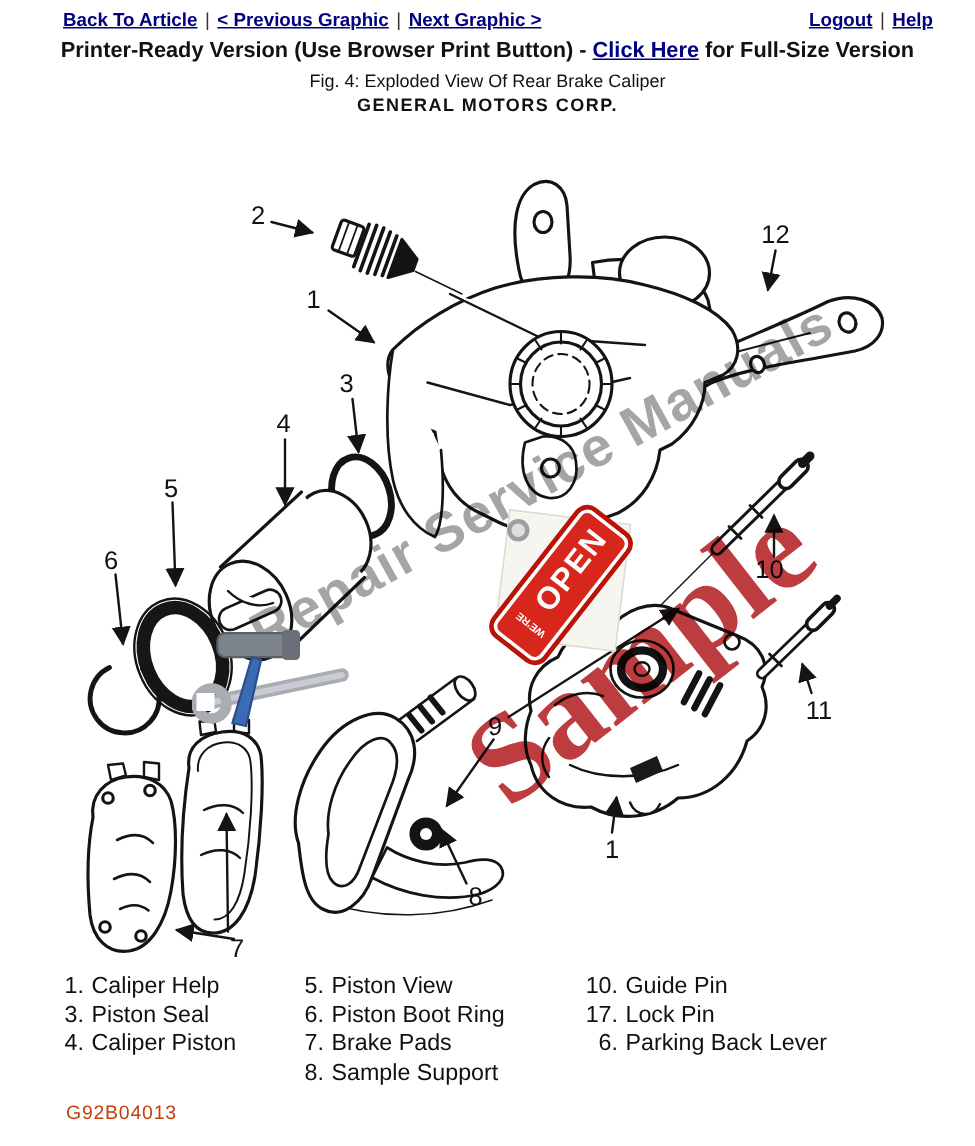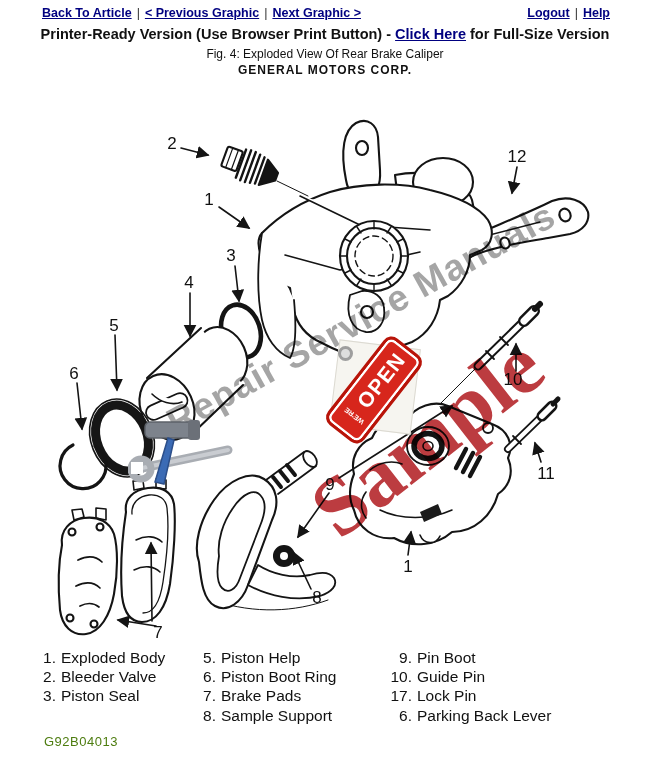--- a/index.html
+++ b/index.html
@@ -5,21 +5,21 @@
   html,body{margin:0;padding:0;}
   body{
     width:650px;height:764px;position:relative;background:#ffffff;
     font-family:"Liberation Sans","DejaVu Sans",sans-serif;color:#000;
     overflow:hidden;
   }
   
   .navbar{position:absolute;left:30px;right:28px;top:6px;height:16px;
     font-size:12.5px;font-weight:bold;}
   .nav-left{position:absolute;left:0;top:0;white-space:nowrap;margin-left:12px;}
-  .nav-right{position:absolute;right:12px;top:0;white-space:nowrap;}
+  .nav-right{position:absolute;right:0;top:0;white-space:nowrap;}
   a.navlink{color:#000080;text-decoration:underline;cursor:pointer;}
   .pipe{color:#333;font-weight:normal;padding:0 5px;}
   .printer-line{position:absolute;left:0;top:26px;width:650px;text-align:center;
     font-size:14.5px;font-weight:bold;color:#111;}
   .fig-caption{position:absolute;left:0;top:47px;width:650px;text-align:center;
     font-size:12px;font-weight:normal;color:#111;}
   .company-line{position:absolute;left:0;top:63px;width:650px;text-align:center;
     font-size:12px;font-weight:bold;letter-spacing:1px;color:#111;}
   
   .diagram{position:absolute;left:0;top:0;width:650px;height:764px;}
@@ -54,21 +54,21 @@
   
   .tool-icon{position:absolute;left:128px;top:412px;pointer-events:none;}
   
   .parts{position:absolute;top:648px;font-size:15.5px;line-height:19.2px;color:#111;}
   .parts .row{white-space:nowrap;}
   .parts .pn{display:inline-block;text-align:right;}
   .col1{left:36px;} .col1 .pn{width:20px;}
   .col2{left:196px;} .col2 .pn{width:20px;}
   .col3{left:384px;} .col3 .pn{width:28px;}
   .parts .nm{padding-left:5px;}
-  .footer-code{position:absolute;left:44px;top:734px;font-size:13px;letter-spacing:.5px;color:#4d7c0f;}
+  .footer-code{position:absolute;left:44px;top:734px;font-size:13px;letter-spacing:.5px;color:#c2410c;}
 </style>
 </head>
 <body>
 
 <div class="navbar">
   <div class="nav-left">
     <a class="navlink">Back To Article</a><span class="pipe">|</span><a class="navlink">&lt; Previous Graphic</a><span class="pipe">|</span><a class="navlink">Next Graphic &gt;</a>
   </div>
   <div class="nav-right">
     <a class="navlink">Logout</a><span class="pipe">|</span><a class="navlink">Help</a>
@@ -296,30 +296,29 @@
       <span class="were">WE'RE</span>
       <span class="open-word">OPEN</span>
     </div>
   </div>
 
   
   <div class="wm-sample">Sample</div>
 </div>
 
 <div class="parts col1">
-  <div class="row"><span class="pn">1.</span><span class="nm">Exploded Body</span></div>
-  <div class="row"><span class="pn">2.</span><span class="nm">Bleeder Valve</span></div>
+  <div class="row"><span class="pn">1.</span><span class="nm">Caliper Help</span></div>
   <div class="row"><span class="pn">3.</span><span class="nm">Piston Seal</span></div>
+  <div class="row"><span class="pn">4.</span><span class="nm">Caliper Piston</span></div>
 </div>
 <div class="parts col2">
-  <div class="row"><span class="pn">5.</span><span class="nm">Piston Help</span></div>
+  <div class="row"><span class="pn">5.</span><span class="nm">Piston View</span></div>
   <div class="row"><span class="pn">6.</span><span class="nm">Piston Boot Ring</span></div>
   <div class="row"><span class="pn">7.</span><span class="nm">Brake Pads</span></div>
   <div class="row"><span class="pn">8.</span><span class="nm">Sample Support</span></div>
 </div>
 <div class="parts col3">
-  <div class="row"><span class="pn">9.</span><span class="nm">Pin Boot</span></div>
   <div class="row"><span class="pn">10.</span><span class="nm">Guide Pin</span></div>
   <div class="row"><span class="pn">17.</span><span class="nm">Lock Pin</span></div>
   <div class="row"><span class="pn">6.</span><span class="nm">Parking Back Lever</span></div>
 </div>
 
 <div class="footer-code">G92B04013</div>
 
 </body></html>

